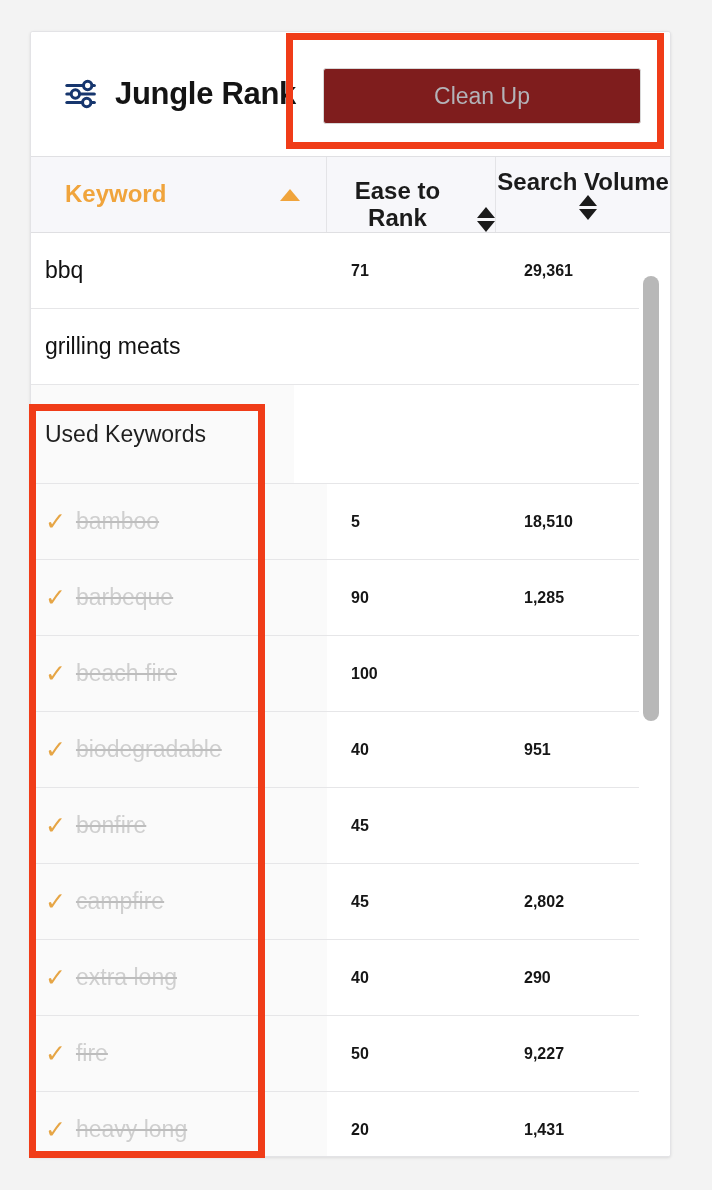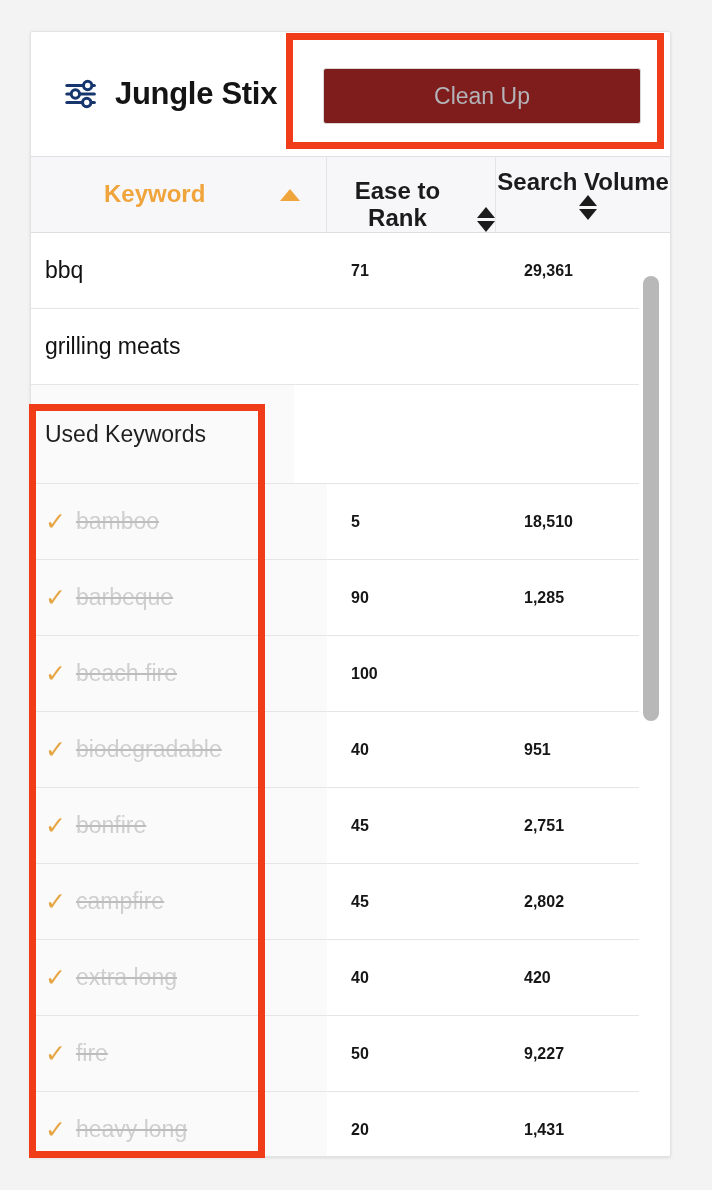--- a/index.html
+++ b/index.html
@@ -113,21 +113,20 @@
   .th-label {
     font-size: 24px;
     font-weight: bold;
     color: #1b1b1b;
     line-height: 1.12;
     text-align: center;
   }
   .th-keyword .th-label {
     color: #f0a43c;
     text-align: center;
-    margin-left: 39px;
   }
 
   .sort-arrows {
     display: inline-flex;
     flex-direction: column;
     align-items: center;
     justify-content: center;
     margin-left: 9px;
     gap: 3px;
   }
@@ -255,21 +254,21 @@
 
       <svg class="sliders-icon" viewBox="0 0 40 36">
         <line x1="4" y1="9" x2="33" y2="9" stroke="#17366e" stroke-width="3.4" stroke-linecap="round"></line>
         <line x1="4" y1="18" x2="33" y2="18" stroke="#17366e" stroke-width="3.4" stroke-linecap="round"></line>
         <line x1="4" y1="27" x2="33" y2="27" stroke="#17366e" stroke-width="3.4" stroke-linecap="round"></line>
         <circle cx="26" cy="9" r="4.4" fill="#ffffff" stroke="#17366e" stroke-width="3.2"></circle>
         <circle cx="13" cy="18" r="4.4" fill="#ffffff" stroke="#17366e" stroke-width="3.2"></circle>
         <circle cx="25" cy="27" r="4.4" fill="#ffffff" stroke="#17366e" stroke-width="3.2"></circle>
       </svg>
 
-      <div class="app-title">Jungle Stix</div>
+      <div class="app-title">Jungle Rank</div>
 
       <div class="cleanup-btn">Clean Up</div>
     </div>
 
     <div class="thead">
 
       <div class="th th-keyword">
         <span class="th-label">Keyword</span>
         <span class="sort-single"></span>
       </div>
@@ -374,23 +373,20 @@
           </div>
         </div>
         <div class="row row-used">
           <div class="cell-keyword">
             <span class="check">✓</span>
             <span class="kw-text">bonfire</span>
           </div>
           <div class="cell-num">
             <span class="num-text">45</span>
           </div>
-          <div class="cell-num vol">
-            <span class="num-text">2,751</span>
-          </div>
         </div>
         <div class="row row-used">
           <div class="cell-keyword">
             <span class="check">✓</span>
             <span class="kw-text">campfire</span>
           </div>
           <div class="cell-num">
             <span class="num-text">45</span>
           </div>
           <div class="cell-num vol">
@@ -399,21 +395,21 @@
         </div>
         <div class="row row-used">
           <div class="cell-keyword">
             <span class="check">✓</span>
             <span class="kw-text">extra long</span>
           </div>
           <div class="cell-num">
             <span class="num-text">40</span>
           </div>
           <div class="cell-num vol">
-            <span class="num-text">420</span>
+            <span class="num-text">290</span>
           </div>
         </div>
         <div class="row row-used">
           <div class="cell-keyword">
             <span class="check">✓</span>
             <span class="kw-text">fire</span>
           </div>
           <div class="cell-num">
             <span class="num-text">50</span>
           </div>

